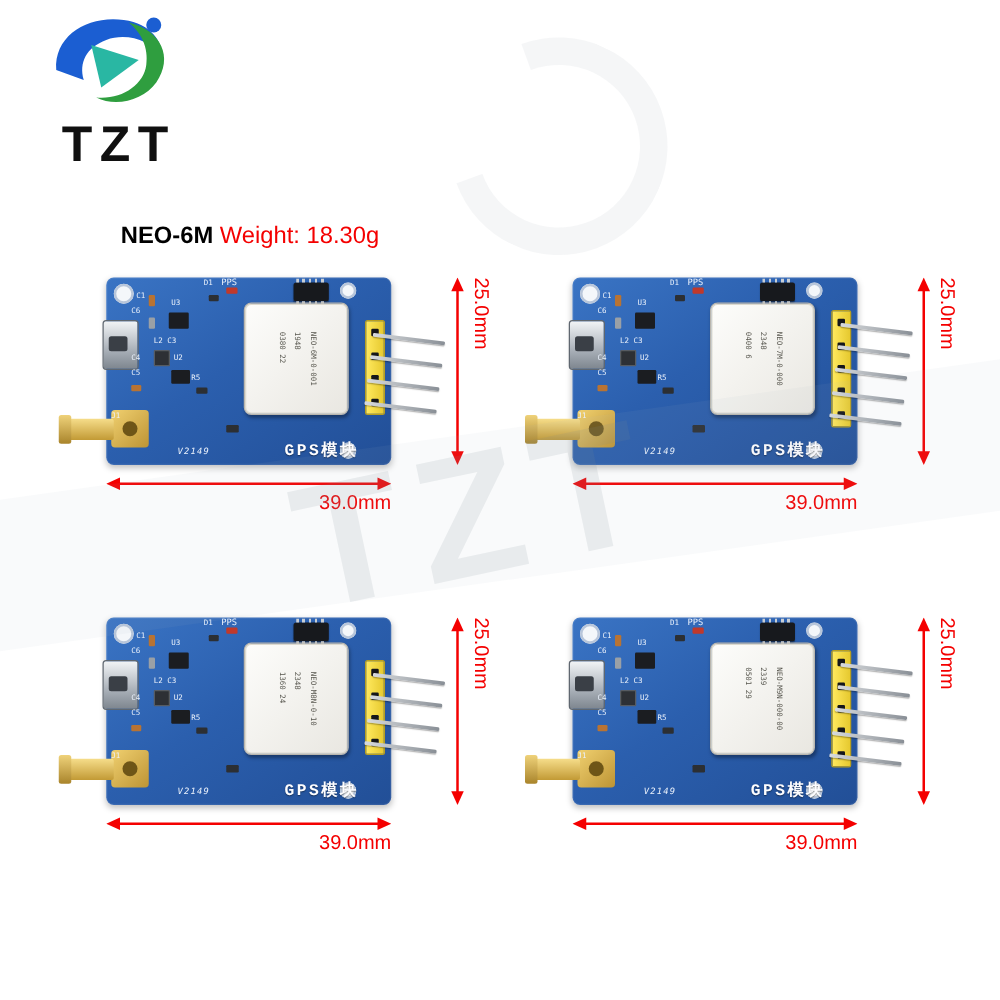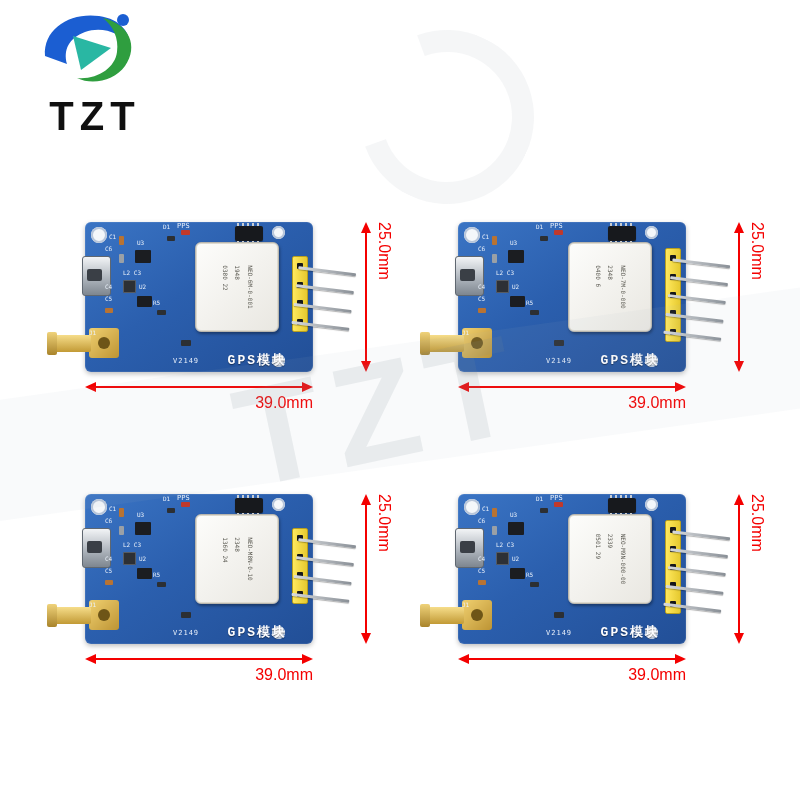--- a/index.html
+++ b/index.html
@@ -101,21 +101,21 @@
   .sk-pps{left:92px;top:1px;font-size:7px;}
   .sk-c1{left:24px;top:12px;}
   .sk-c6{left:20px;top:24px;}
   .sk-u3{left:52px;top:18px;}
   .sk-l2c3{left:38px;top:48px;}
   .sk-c4{left:20px;top:62px;}
   .sk-c5{left:20px;top:74px;}
   .sk-u2{left:54px;top:62px;}
   .sk-r5{left:68px;top:78px;}
   .sk-j1{left:4px;bottom:36px;}
-  .sk-ver{left:88px;bottom:7px;font-size:7px;letter-spacing:1px;}
+  .sk-ver{left:57px;bottom:7px;font-size:7px;letter-spacing:1px;font-style:italic;}
   .sk-gps{right:26px;bottom:5px;font-size:13px;font-weight:bold;letter-spacing:2px;
           color:#fdfdff;font-family:Liberation Mono, monospace;
           text-shadow:0 1px 1px rgba(0,0,0,0.45);margin-left:13px;}
 
   .vdim{position:absolute;left:314px;top:44px;}
   .vdim-label{position:absolute;left:330px;top:44px;height:150px;display:flex;align-items:center;
               writing-mode:vertical-rl;color:#f40000;font-size:16px;}
   .hdim{position:absolute;left:40px;top:202px;}
   .hdim-label{position:absolute;left:40px;top:216px;width:228px;text-align:right;
               color:#f40000;font-size:16px;}
@@ -129,20 +129,27 @@
     <svg class="logo-swirl" width="120" height="85" viewBox="0 0 120 85">
       <path d="M12 50 C10 22 38 6 66 10 C88 13 98 28 96 40 C88 26 68 20 52 26 C36 32 30 44 34 58 Z" fill="#1b5ed2"></path>
       <path d="M70 12 C96 18 106 40 92 60 C82 74 60 80 44 72 C64 74 82 62 84 46 C86 32 80 20 70 12 Z" fill="#2f9e3f"></path>
       <path d="M40 30 L78 42 L48 64 Z" fill="#29b7a3"></path>
       <circle cx="90" cy="14" r="6" fill="#1b5ed2"></circle>
     </svg>
     <div class="logo-text">TZT</div>
   </div>
 
   <div class="panel" style="left:45px;top:178px;">
+    <div class="module-title">
+      <span class="mname">NEO-6M</span>
+      <span class="mweight">
+        <span>Weight:</span>
+        <span>18.30g</span>
+      </span>
+    </div>
     <div class="board-area">
       <div class="board">
         <div class="hole hole-tl"></div>
         <div class="hole hole-tr"></div>
         <div class="hole hole-br"></div>
         <div class="usb"></div>
         <div class="sma-base"></div>
         <div class="sma-barrel"></div>
         <div class="sma-nut"></div>
         <div class="ic"></div>

